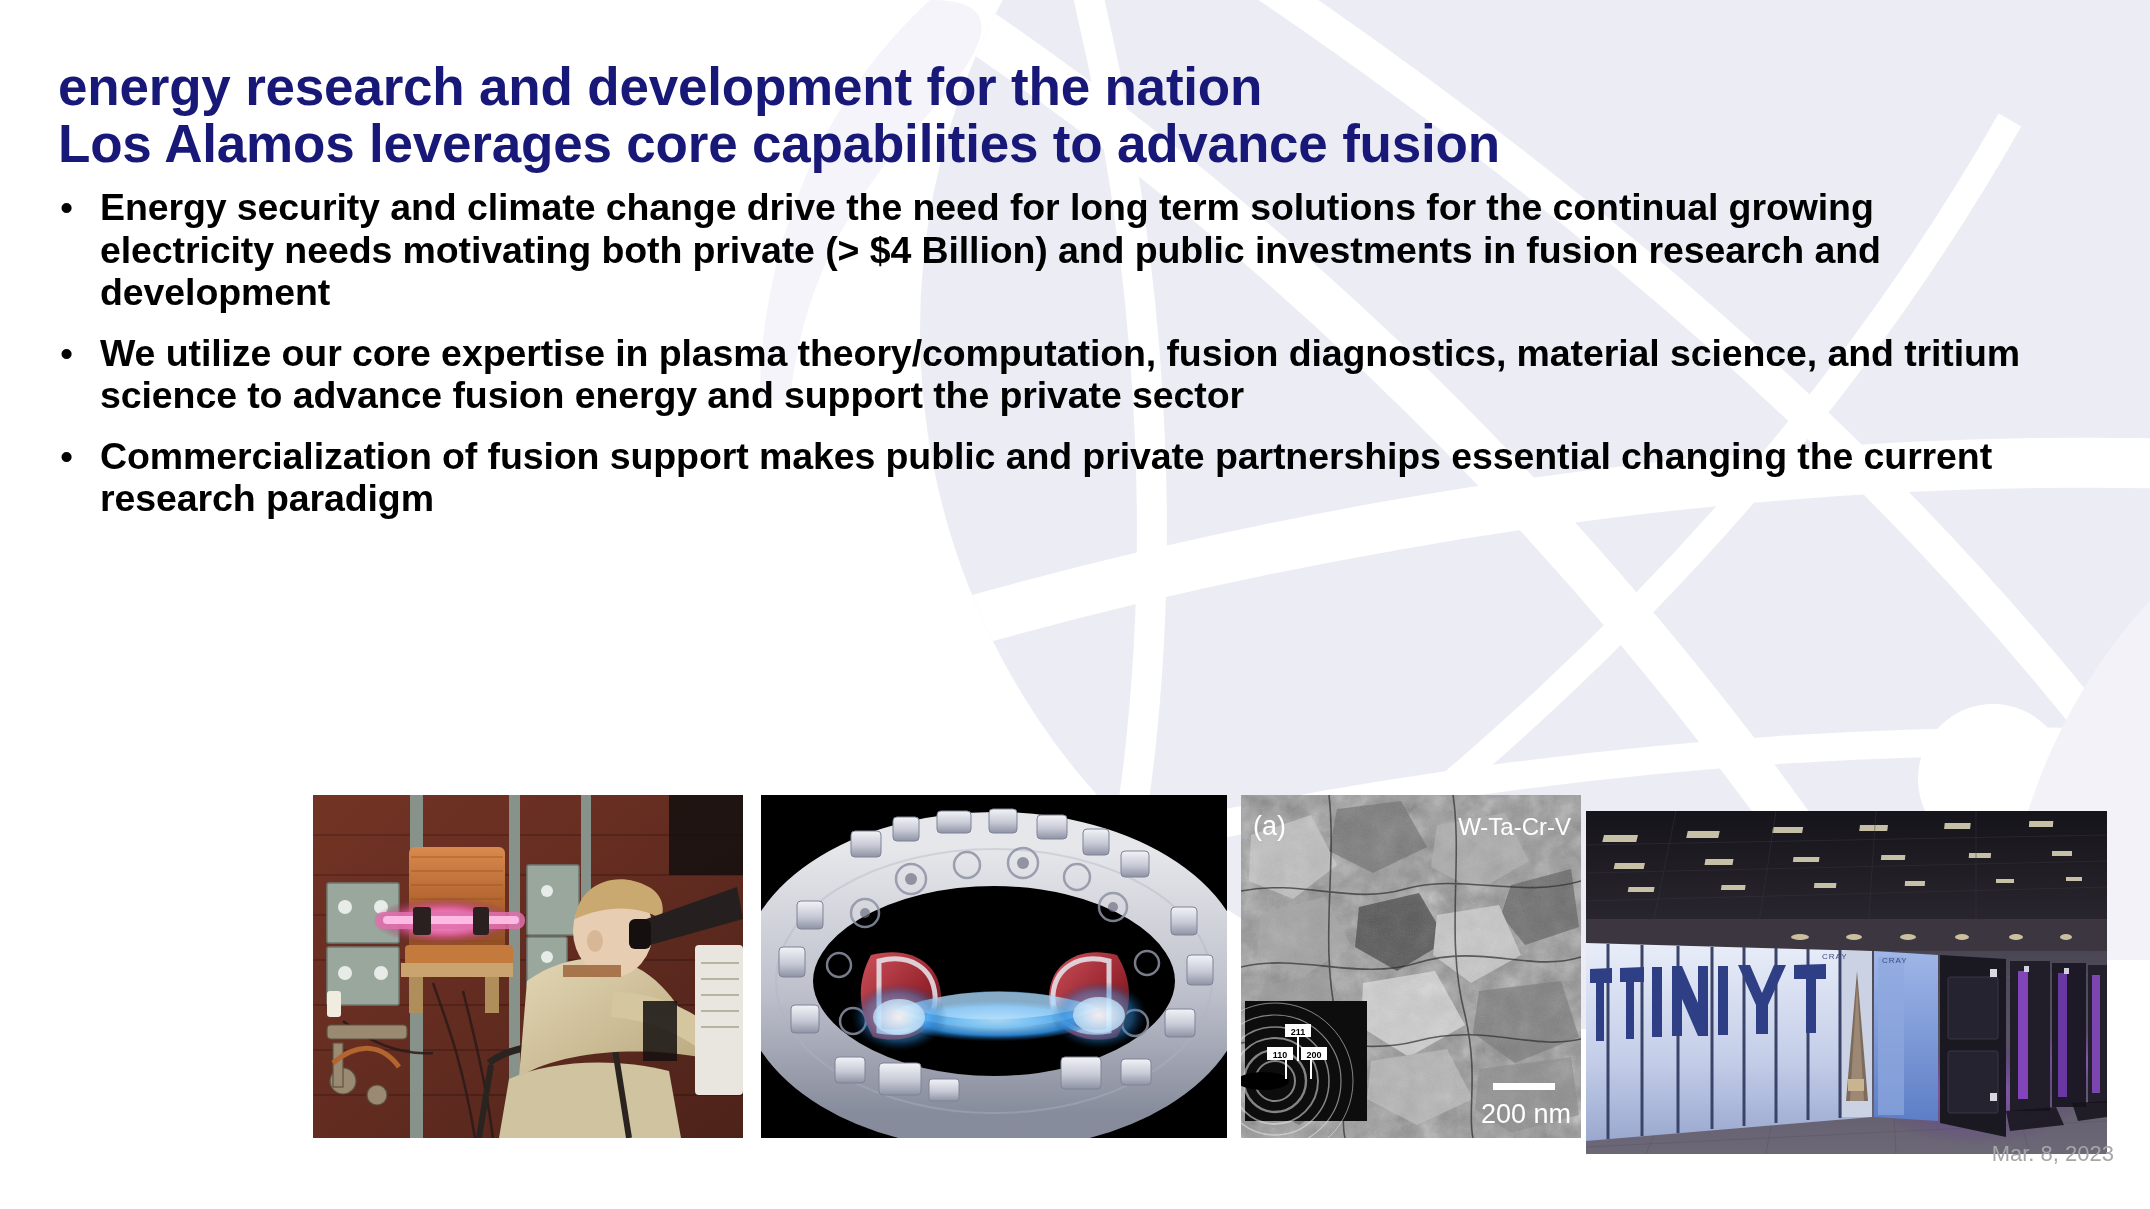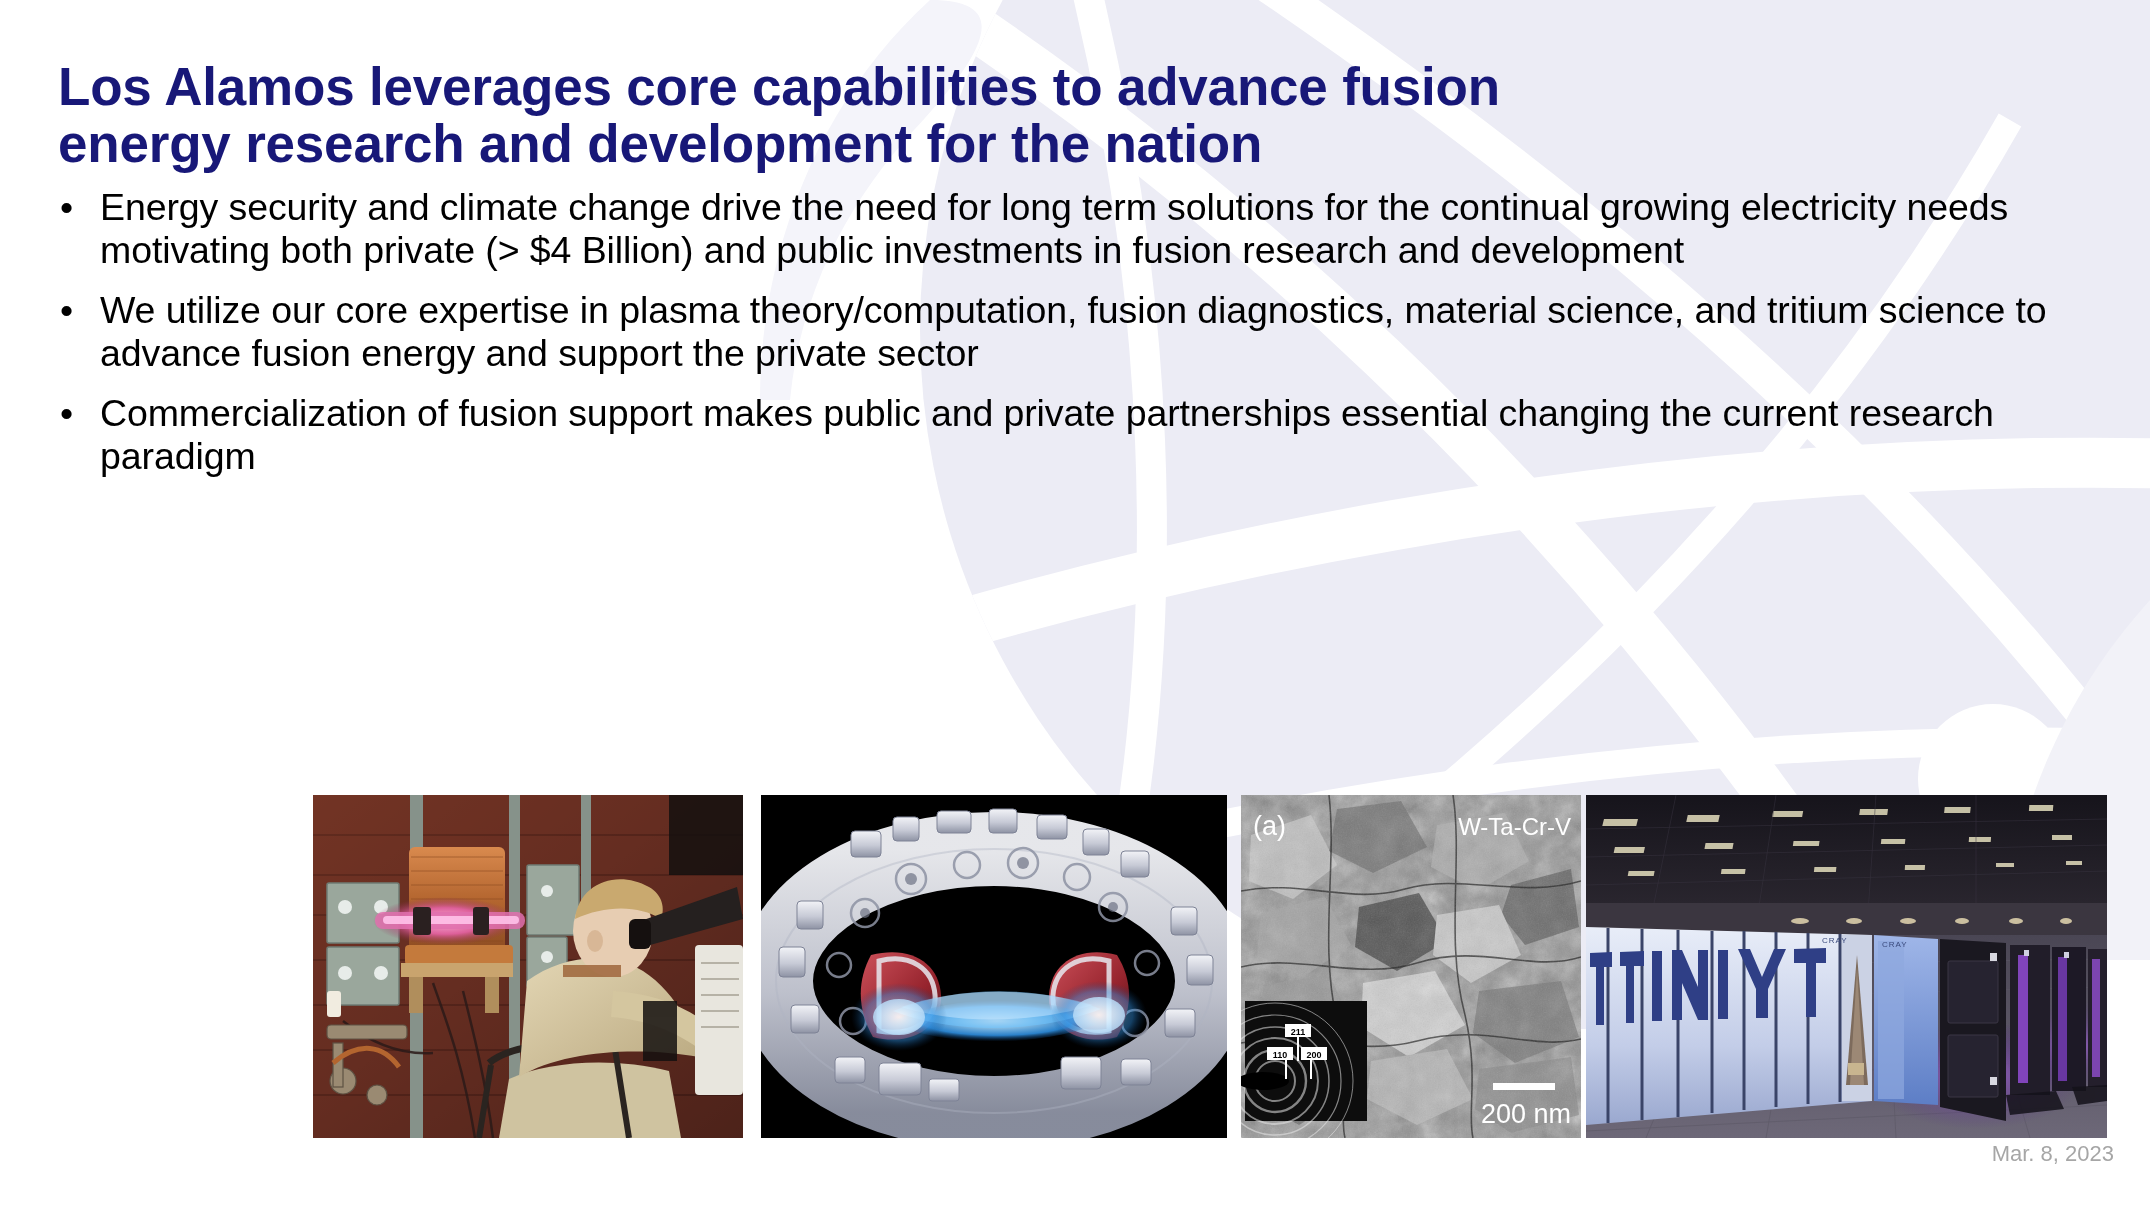--- a/index.html
+++ b/index.html
@@ -67,42 +67,42 @@
     letter-spacing: -0.1px;
   }
   .bullet .dot {
     position: absolute;
     left: 8px;
     top: 0;
     font-size: 37.5px;
     line-height: 1.135;
     color: #000000;
   }
-  .bullet .btext { display: block; }
+  .bullet .btext { display: block; font-weight: bold; }
 
   
   #photo-strip {
     position: absolute;
     left: 0;
     top: 795px;
     width: 2150px;
     height: 343px;
     z-index: 4;
   }
   .photo {
     position: absolute;
     top: 0;
     height: 343px;
     overflow: hidden;
     background: #000;
   }
   #photo-1 { left: 313px;  width: 430px; }
   #photo-2 { left: 761px;  width: 466px; }
   #photo-3 { left: 1241px; width: 340px; }
-  #photo-4 { left: 1586px; width: 521px; }
+  #photo-4 { left: 1586px; width: 521px; margin-top: 16px; }
 
   .photo > svg { display: block; width: 100%; height: 100%; }
 
   
   #logo {
     position: absolute;
     left: 72px;
     top: 1132px;
     width: 250px;
     height: 52px;
@@ -158,22 +158,22 @@
         <path d="M 930 0 C 1020 0 980 60 905 140 C 840 215 800 300 790 400 L 760 400 C 760 250 820 100 930 0 Z" fill="#f4f4fa"></path>
 
         <circle cx="1993" cy="779" r="75" fill="#ffffff"></circle>
 
         <path d="M 2150 600 C 2060 700 2010 820 2000 960 L 2150 960 Z" fill="#f2f2f8"></path>
       </g>
     </svg>
   </div>
 
   <h1 id="title">
+    <span class="tline">energy research and development for the nation</span>
     <span class="tline">Los Alamos leverages core capabilities to advance fusion</span>
-    <span class="tline">energy research and development for the nation</span>
   </h1>
 
   <div id="bullets">
 
     <div class="bullet">
       <span class="dot">•</span>
       <span class="btext">Energy security and climate change drive the need for long term solutions for the continual growing electricity needs motivating both private (&gt; $4 Billion) and public investments in fusion research and development</span>
     </div>
 
     <div class="bullet">

